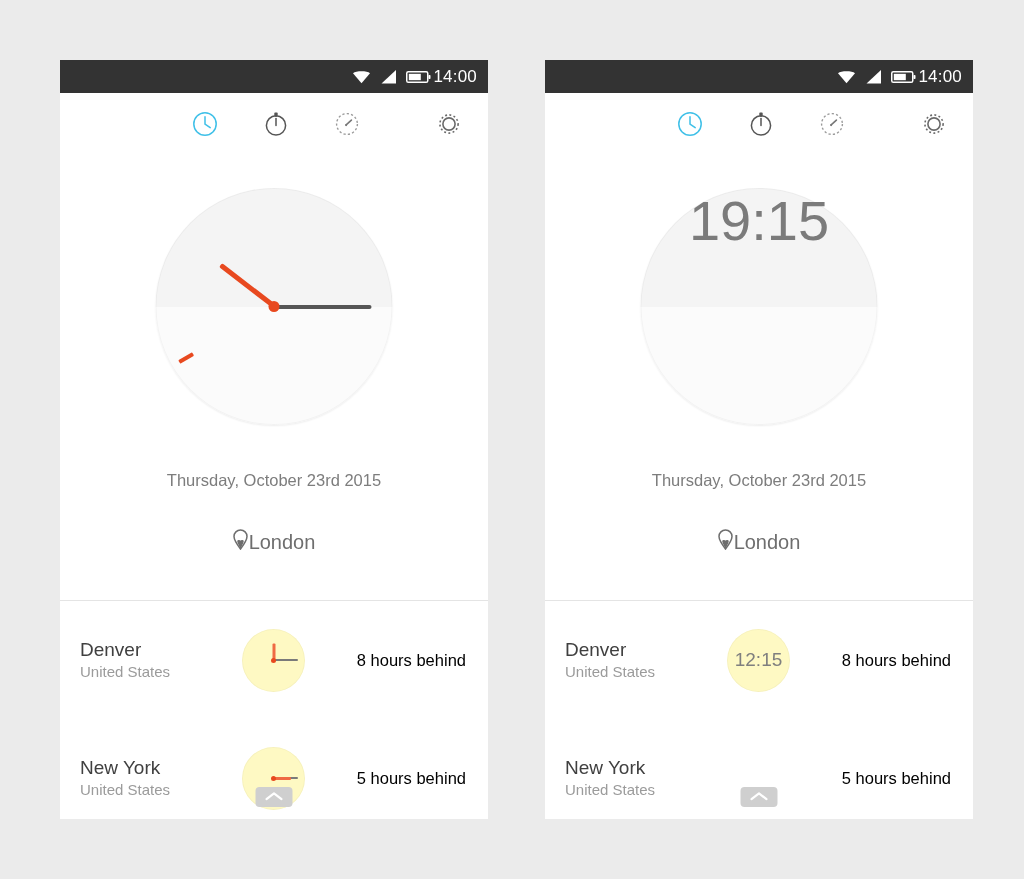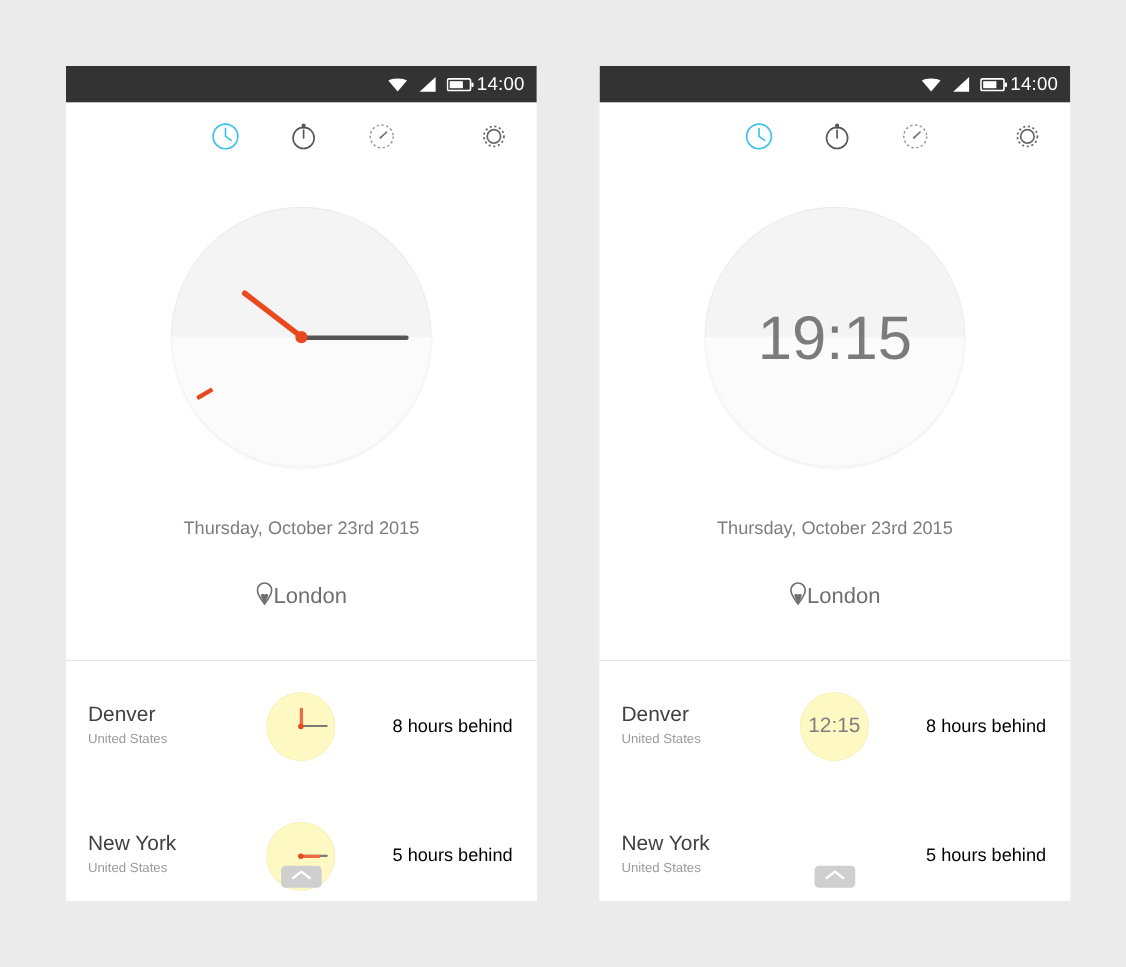--- a/index.html
+++ b/index.html
@@ -99,21 +99,20 @@
     transform: translateX(-50%);
     top: 33px;
     width: 237px;
     height: 237px;
     border-radius: 50%;
     background: linear-gradient(to bottom, #f4f4f4 0%, #f4f4f4 50%, #fbfbfb 50%, #fbfbfb 100%);
     box-shadow: 0 1px 2px rgba(0,0,0,0.07), inset 0 0 0 1px rgba(0,0,0,0.035);
   }
   .bigclock.digital {
     display: flex;
-    align-items: center;
     justify-content: center;
   }
   .digital-time {
     font-size: 56px;
     color: #7b7b7b;
     font-weight: 300;
     letter-spacing: 0px;
     font-family: "Liberation Sans", sans-serif;
   }
 
@@ -210,21 +209,21 @@
   .city-names {
     position: absolute;
     left: 20px;
   }
   .city-name {
     font-size: 19px;
     color: #404040;
     line-height: 23px;
   }
   .city-country {
-    font-size: 12px;
+    font-size: 15px;
     color: #9b9b9b;
     line-height: 21px;
   }
   .miniclock {
     position: absolute;
     left: 182px;
     width: 63px;
     height: 63px;
     border-radius: 50%;
     background: #fef9c3;

